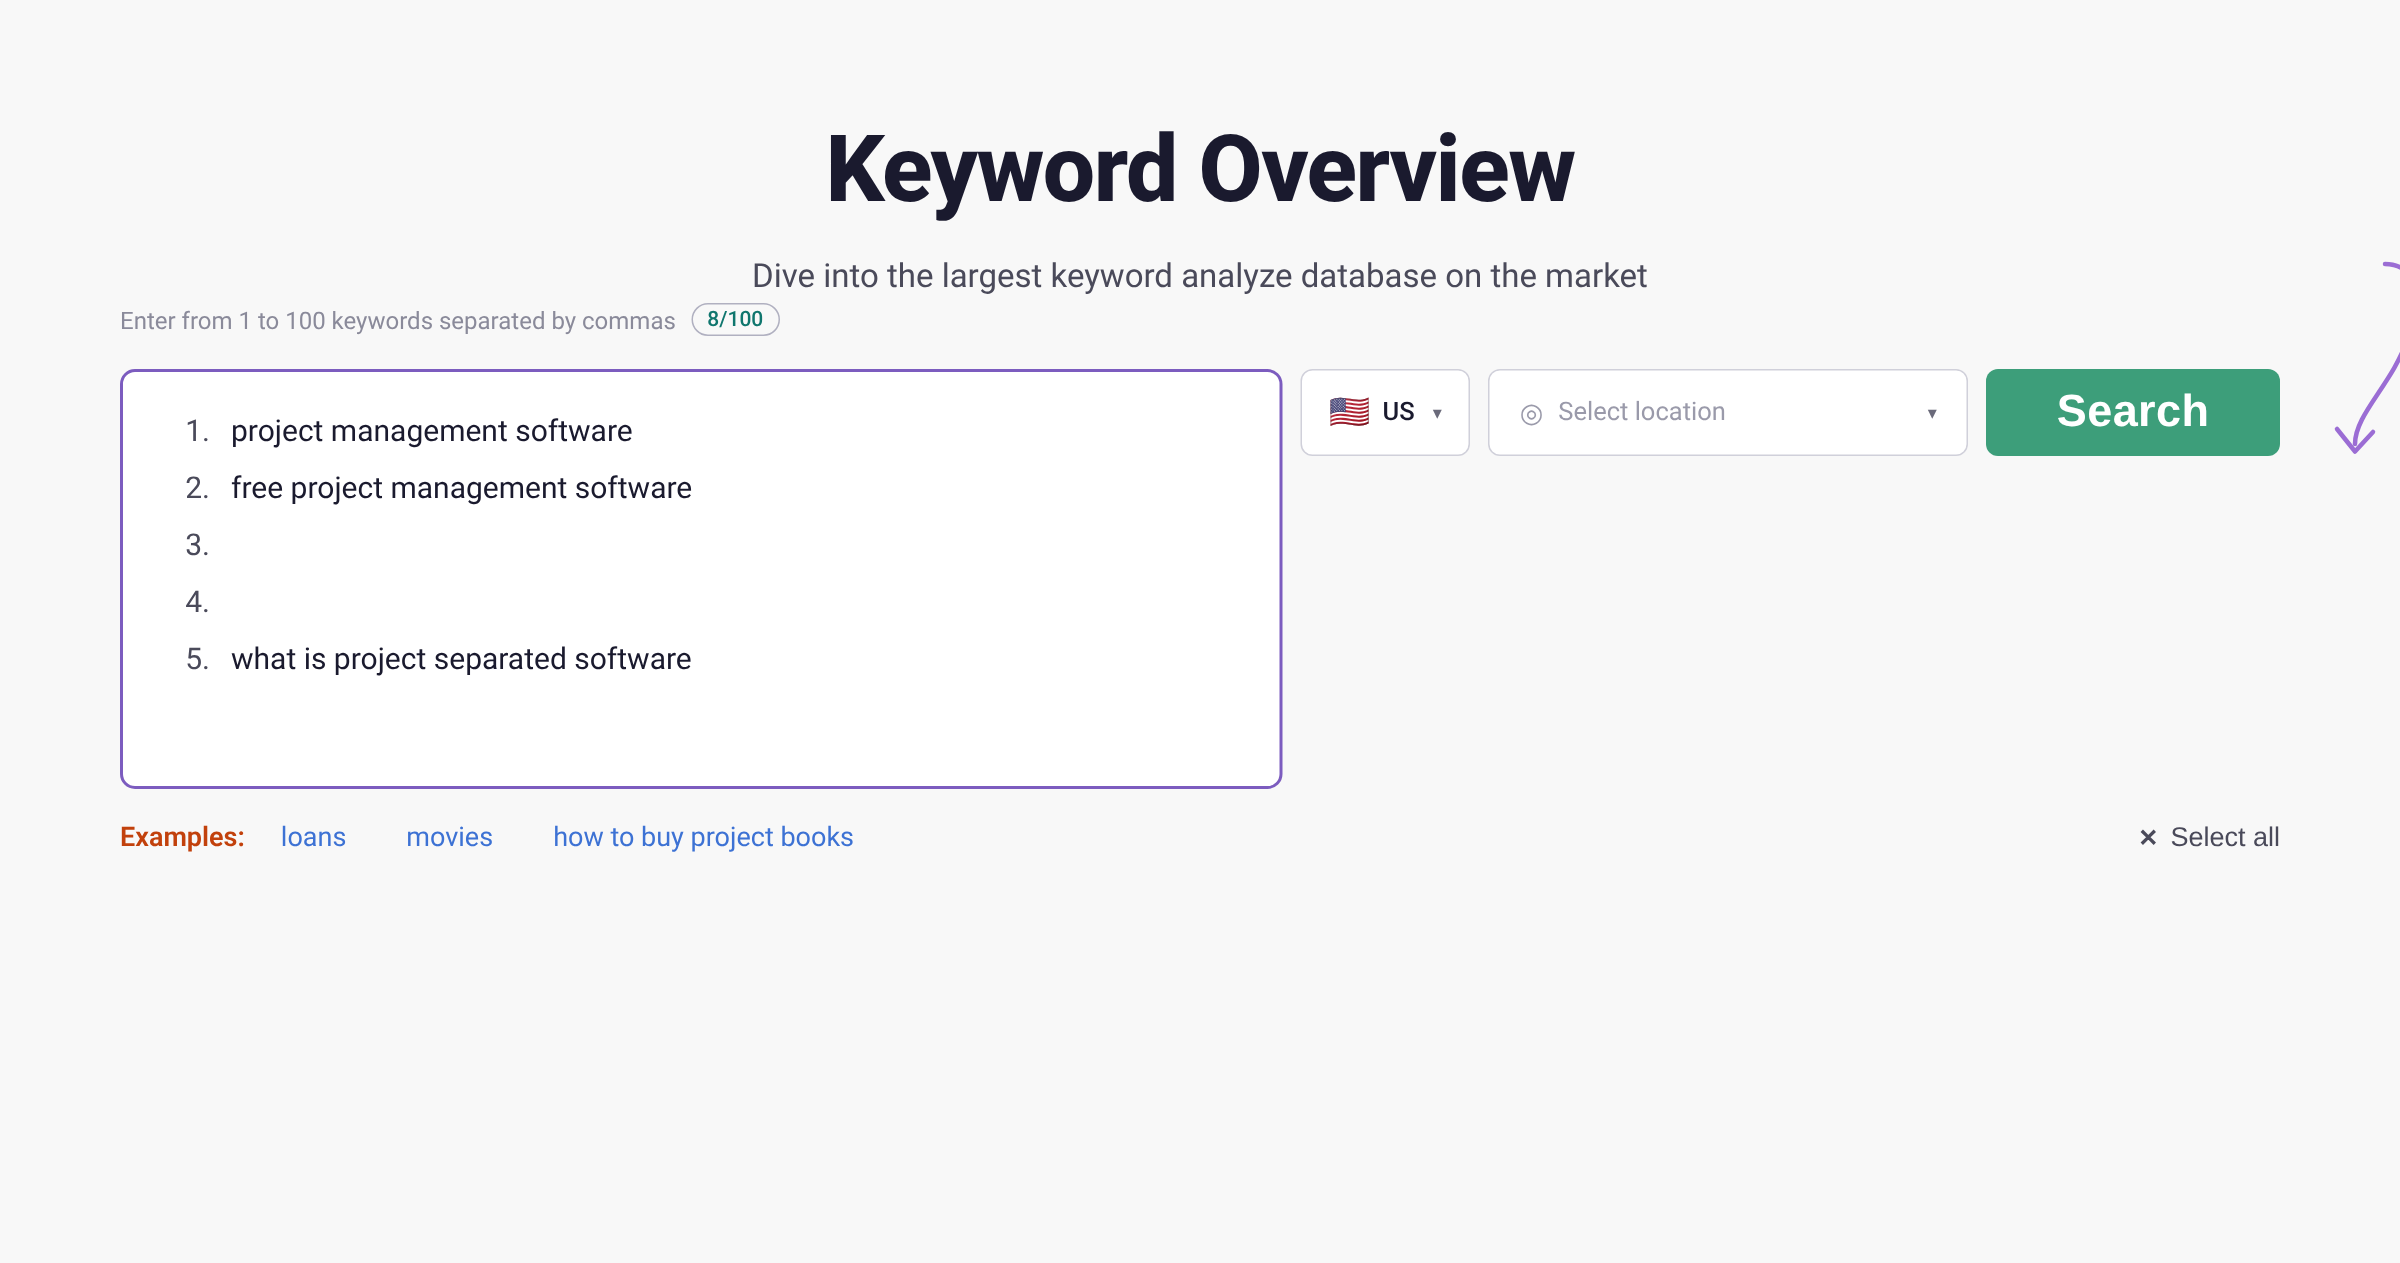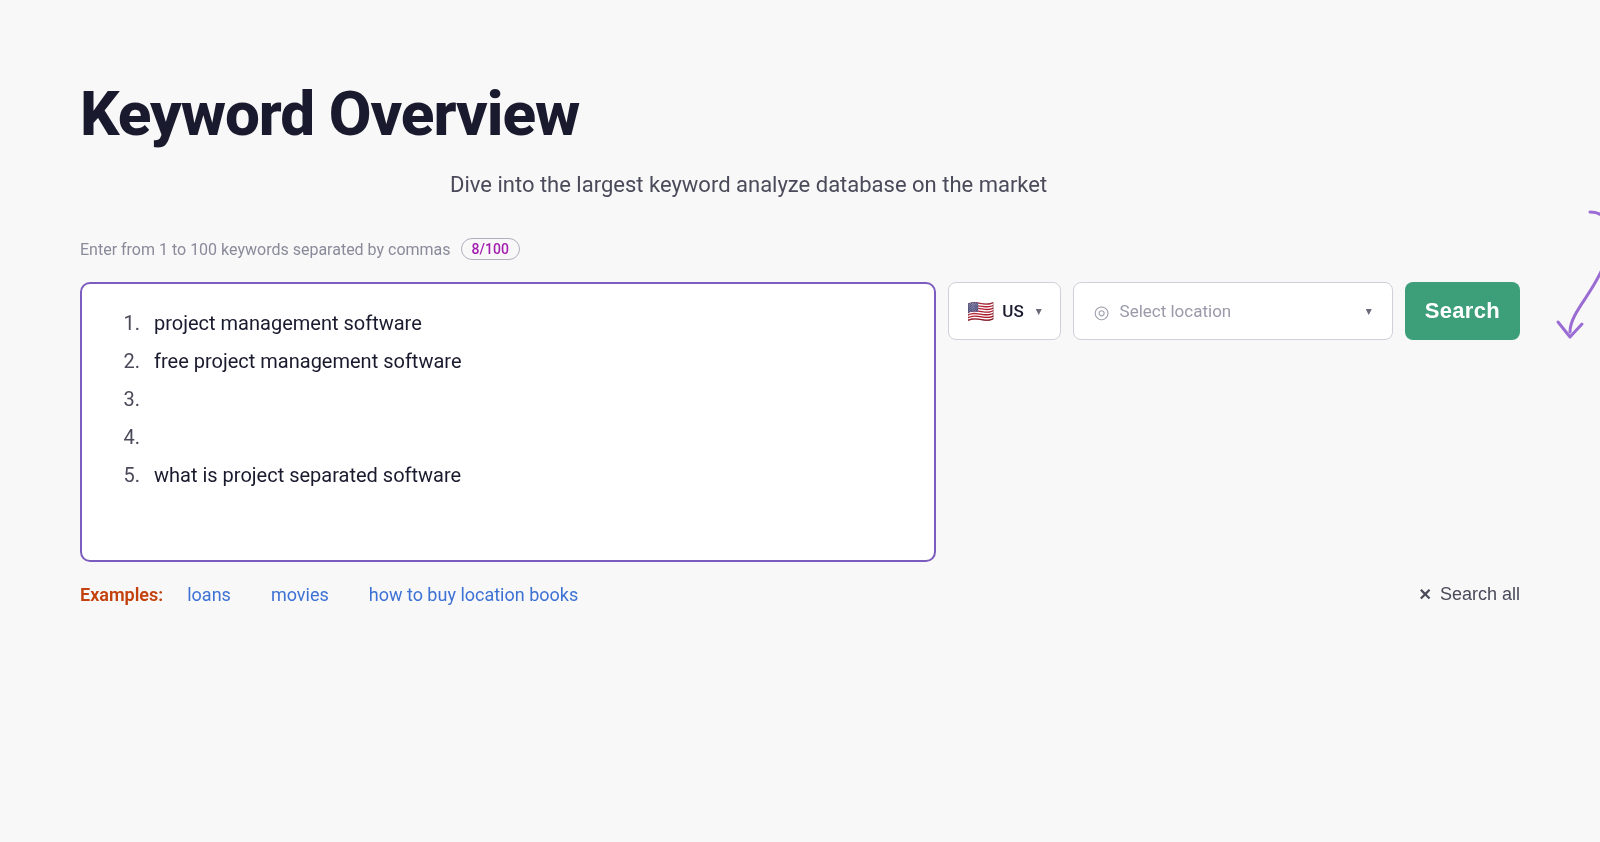--- a/index.html
+++ b/index.html
@@ -21,22 +21,21 @@
     .page-container {
       width: 1600px;
       max-width: 100%;
       display: flex;
       flex-direction: column;
       align-items: center;
       padding: 40px 60px;
     }
 
     .hero-section {
-      text-align: left;
-      margin-bottom: 36px;
+      text-align: center;
       width: 100%;
     }
 
     .page-title {
       font-size: 62px;
       font-weight: 800;
       color: #1a1a2e;
       letter-spacing: -1px;
       margin-bottom: 20px;
       line-height: 1.1;
@@ -63,21 +62,21 @@
       display: flex;
       align-items: center;
       gap: 10px;
     }
 
     .count-badge {
       border: 1.5px solid #b0b0c0;
       border-radius: 20px;
       padding: 2px 10px;
       font-size: 14px;
-      color: #a21caf;
+      color: #0f766e;
       font-weight: 500;
     }
 
     .search-controls {
       display: flex;
       align-items: stretch;
       gap: 12px;
       width: 100%;
       position: relative;
     }
@@ -179,22 +178,22 @@
     .location-pin-icon {
       font-size: 18px;
       color: #9a9aaa;
     }
 
     .search-button {
       background: #3d9e7a;
       color: #fff;
       border: none;
       border-radius: 8px;
-      padding: 12px 20px;
-      font-size: 22px;
+      padding: 12px 47px;
+      font-size: 30px;
       font-weight: 600;
       cursor: pointer;
       height: 58px;
       white-space: nowrap;
       letter-spacing: 0.3px;
     }
 
     .examples-row {
       display: flex;
       align-items: center;
@@ -322,23 +321,23 @@
         </svg>
       </div>
 
     </div>
 
     <div class="examples-row">
       <div class="examples-left">
         <span class="examples-label">Examples:</span>
         <a class="example-link">loans</a>
         <a class="example-link">movies</a>
-        <a class="example-link">how to buy location books</a>
+        <a class="example-link">how to buy project books</a>
       </div>
       <button class="clear-all-btn">
         <span class="x-icon">✕</span>
-        <span>Search all</span>
+        <span>Select all</span>
       </button>
     </div>
 
   </div>
 
 </div>
 
 </body></html>

